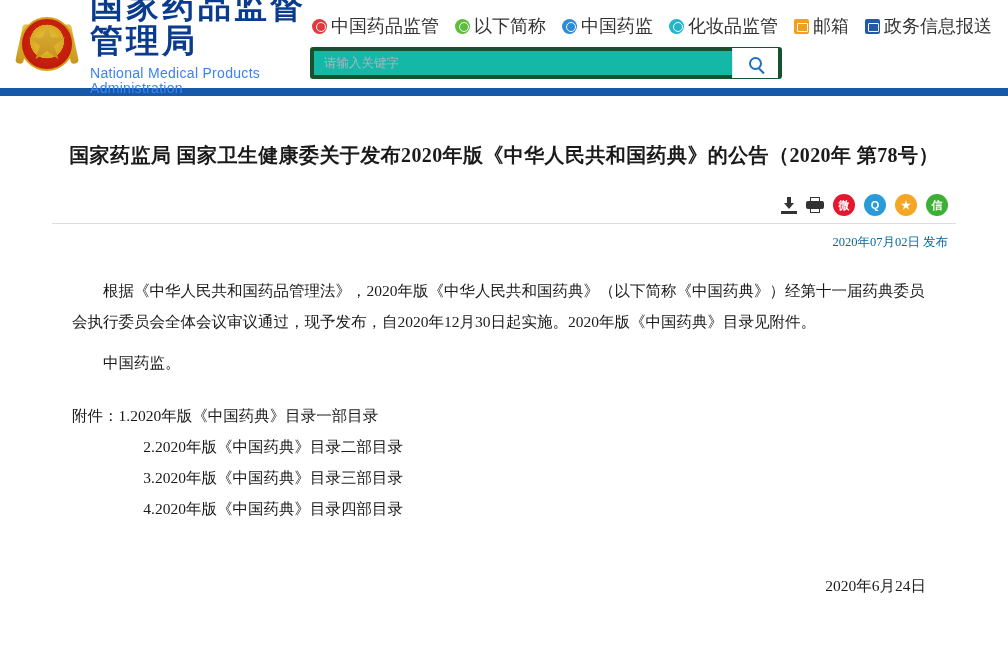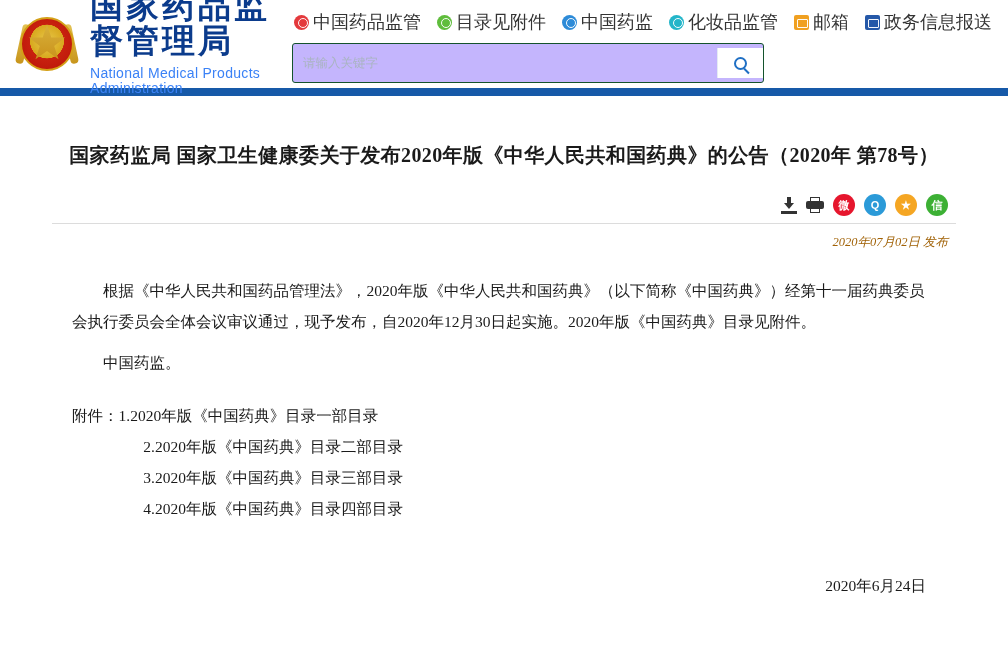--- a/index.html
+++ b/index.html
@@ -132,24 +132,24 @@
     left: 3.5px; top: 3.5px;
     width: 8px; height: 8px;
     border-width: 1.6px;
   }
 
   .search-row {
     margin-top: 8px;
     display: flex;
     align-items: center;
     width: 472px;
-    height: 40px;
-    border: 1px solid #14532d;
+    height: 32px;
+    border: 4px solid #14532d;
     border-radius: 3px;
-    background: #c4b5fd;
+    background: #14b8a6;
   }
   .search-input {
     flex: 1;
     border: none;
     outline: none;
     height: 30px;
     padding: 0 10px;
     font-size: 12.5px;
     color: #333;
     background: transparent;
@@ -265,24 +265,23 @@
 
   .divider {
     margin-top: 6px;
     height: 1px;
     background: #dcdcdc;
   }
   .pubdate {
     margin-top: 10px;
     text-align: right;
     font-size: 12.5px;
-    color: #a16207;
+    color: #0369a1;
     padding-right: 8px;
     font-family: "Liberation Serif", serif;
-    font-style: italic;
   }
 
   .body-text {
     margin-top: 24px;
     font-family: "Liberation Serif", serif;
     font-size: 15.5px;
     color: #1a1a1a;
     line-height: 2.0;
     padding: 0 20px;
   }
@@ -331,21 +330,21 @@
     </div>
 
     <div class="header-right">
       <div class="top-links">
         <div class="top-link">
           <span class="ic red"></span>
           <span>中国药品监管</span>
         </div>
         <div class="top-link">
           <span class="ic green"></span>
-          <span>目录见附件</span>
+          <span>以下简称</span>
         </div>
         <div class="top-link">
           <span class="ic blue"></span>
           <span>中国药监</span>
         </div>
         <div class="top-link">
           <span class="ic cyan"></span>
           <span>化妆品监管</span>
         </div>
         <div class="top-link">

